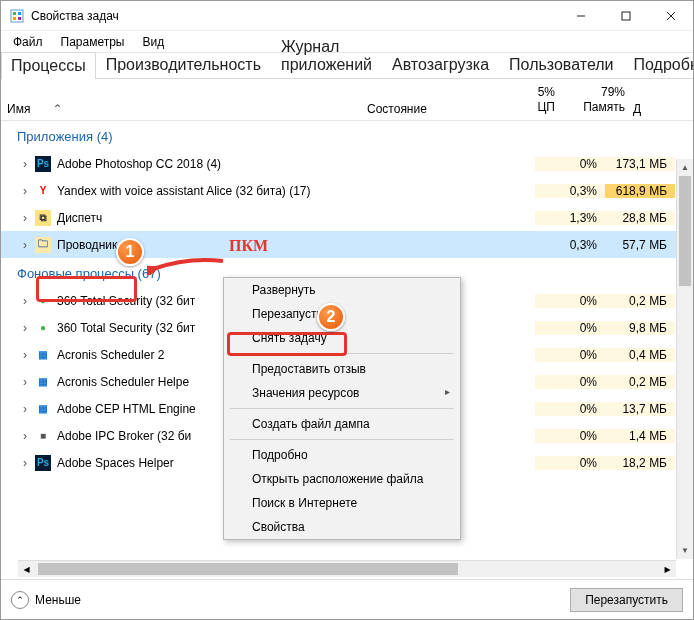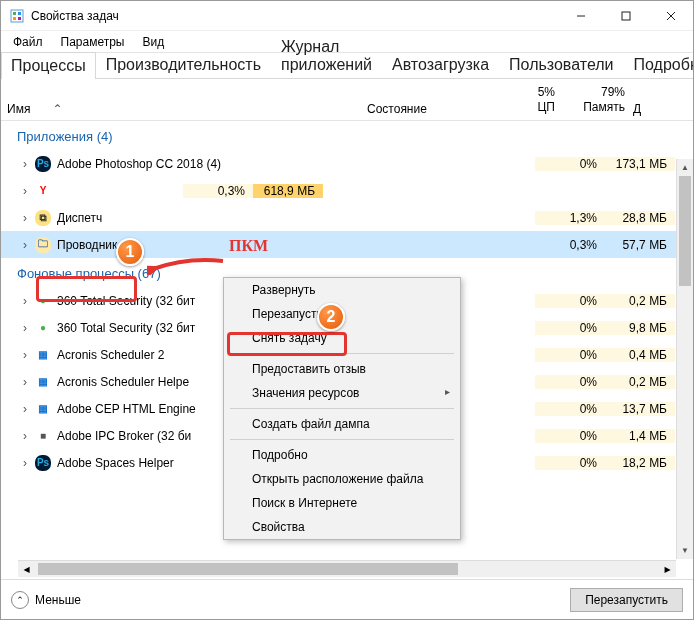--- a/index.html
+++ b/index.html
@@ -21,21 +21,21 @@
   .colhdr { display:flex; height:42px; align-items:flex-end; border-bottom:1px solid #e5e5e5; background:#fff;}
   .colhdr .namecol { flex: 0 0 366px; padding:0 6px 4px 6px; display:flex; align-items:flex-start; gap:22px;}
   .colhdr .statecol { flex:0 0 126px; padding-bottom:4px;}
   .colhdr .cpucol, .colhdr .memcol { flex:0 0 70px; text-align:right; padding:0 8px 4px 0; line-height:1.3;}
   .colhdr .pct { display:block; }
 
   .body { position:relative; height: 430px; overflow:hidden; }
   .group { color:#1a63b0; font-size:13px; padding:8px 0 6px 16px; }
   .row { display:flex; height:27px; align-items:center; font-size:12px;}
   .row .exp { width:16px; text-align:center; color:#555;}
-  .row .ricon { width:16px; height:16px; margin:0 6px 0 2px; display:inline-flex; align-items:center; justify-content:center; font-size:10px; border-radius:7px;}
+  .row .ricon { width:16px; height:16px; margin:0 6px 0 2px; display:inline-flex; align-items:center; justify-content:center; font-size:10px; border-radius:0;}
   .row .rname { flex:1; overflow:hidden; text-overflow:ellipsis; white-space:nowrap;}
   .row .state { flex:0 0 126px; }
   .row .cpu { flex:0 0 70px; text-align:right; padding-right:8px; background:#fff8e0;}
   .row .mem { flex:0 0 70px; text-align:right; padding-right:8px; background:#fff8e0;}
   .row .mem.hot { background:#ffd36b;}
   .row.sel { background:#cce8ff; }
   .row.sel .cpu, .row.sel .mem { background:#cce8ff;}
   .leftpad { width:16px; }
 
   .vscroll { position:absolute; right:0; top:158px; bottom:60px; width:17px; background:#f0f0f0; border-left:1px solid #ddd;}
@@ -143,20 +143,21 @@
         <span class="rname">Adobe Photoshop CC 2018 (4)</span>
         <span class="state"></span>
         <span class="cpu">0%</span>
         <span class="mem">173,1 МБ</span>
         <span style="flex:0 0 18px"></span>
       </div>
       <div class="row">
         <span class="leftpad"></span>
         <span class="exp">›</span>
         <span class="ricon" style="background:#fff;color:#ff0000;font-weight:bold;">Y</span>
+        <span class="rname">Yandex with voice assistant Alice (32 бита) (17)</span>
         <span class="state"></span>
         <span class="cpu">0,3%</span>
         <span class="mem hot">618,9 МБ</span>
         <span style="flex:0 0 18px"></span>
       </div>
       <div class="row">
         <span class="leftpad"></span>
         <span class="exp">›</span>
         <span class="ricon" style="background:#fde282;color:#333;font-weight:bold;">⧉</span>
         <span class="rname">Диспетч</span>

